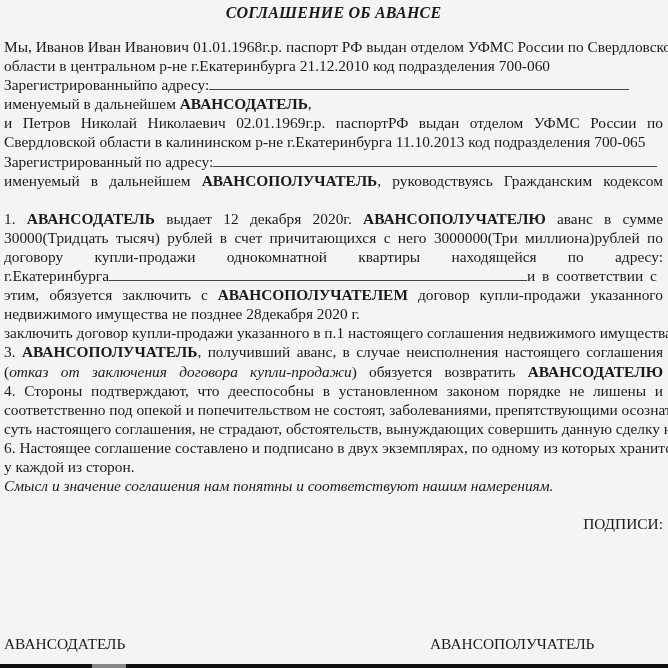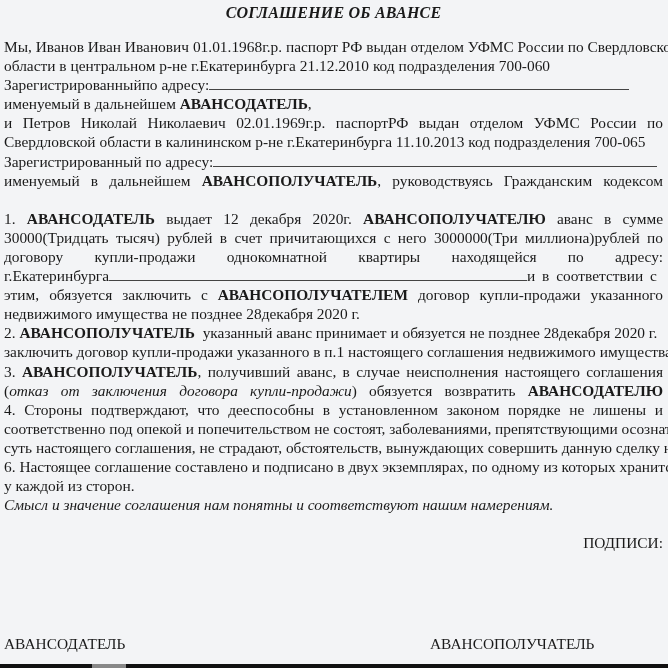--- a/index.html
+++ b/index.html
@@ -119,23 +119,20 @@
     <span class="line">
       <span>г.Екатеринбурга</span><span class="blank" style="width:418px"></span><span style="word-spacing:3px">и в соответствии с</span>
     </span>
     <span class="jline">
       <span>этим, обязуется заключить с </span><b>АВАНСОПОЛУЧАТЕЛЕМ</b><span> договор купли-продажи указанного</span>
     </span>
     <span class="line">недвижимого имущества не позднее 28декабря 2020 г.</span>
   </div>
 
   <div>
-    <span class="line">
-      <span>2. </span><b>АВАНСОПОЛУЧАТЕЛЬ</b><span style="white-space:pre">  указанный аванс принимает и обязуется не позднее 28декабря 2020 г.</span>
-    </span>
     <span class="line">заключить договор купли-продажи указанного в п.1 настоящего соглашения недвижимого имущества</span>
   </div>
 
   <div>
     <span class="jline">
       <span>3. </span><b>АВАНСОПОЛУЧАТЕЛЬ</b><span>, получивший аванс, в случае неисполнения настоящего соглашения</span>
     </span>
     <span class="jline">
       <span>(</span><i>отказ от заключения договора купли-продажи</i><span>) обязуется возвратить </span><b>АВАНСОДАТЕЛЮ</b>
     </span>

